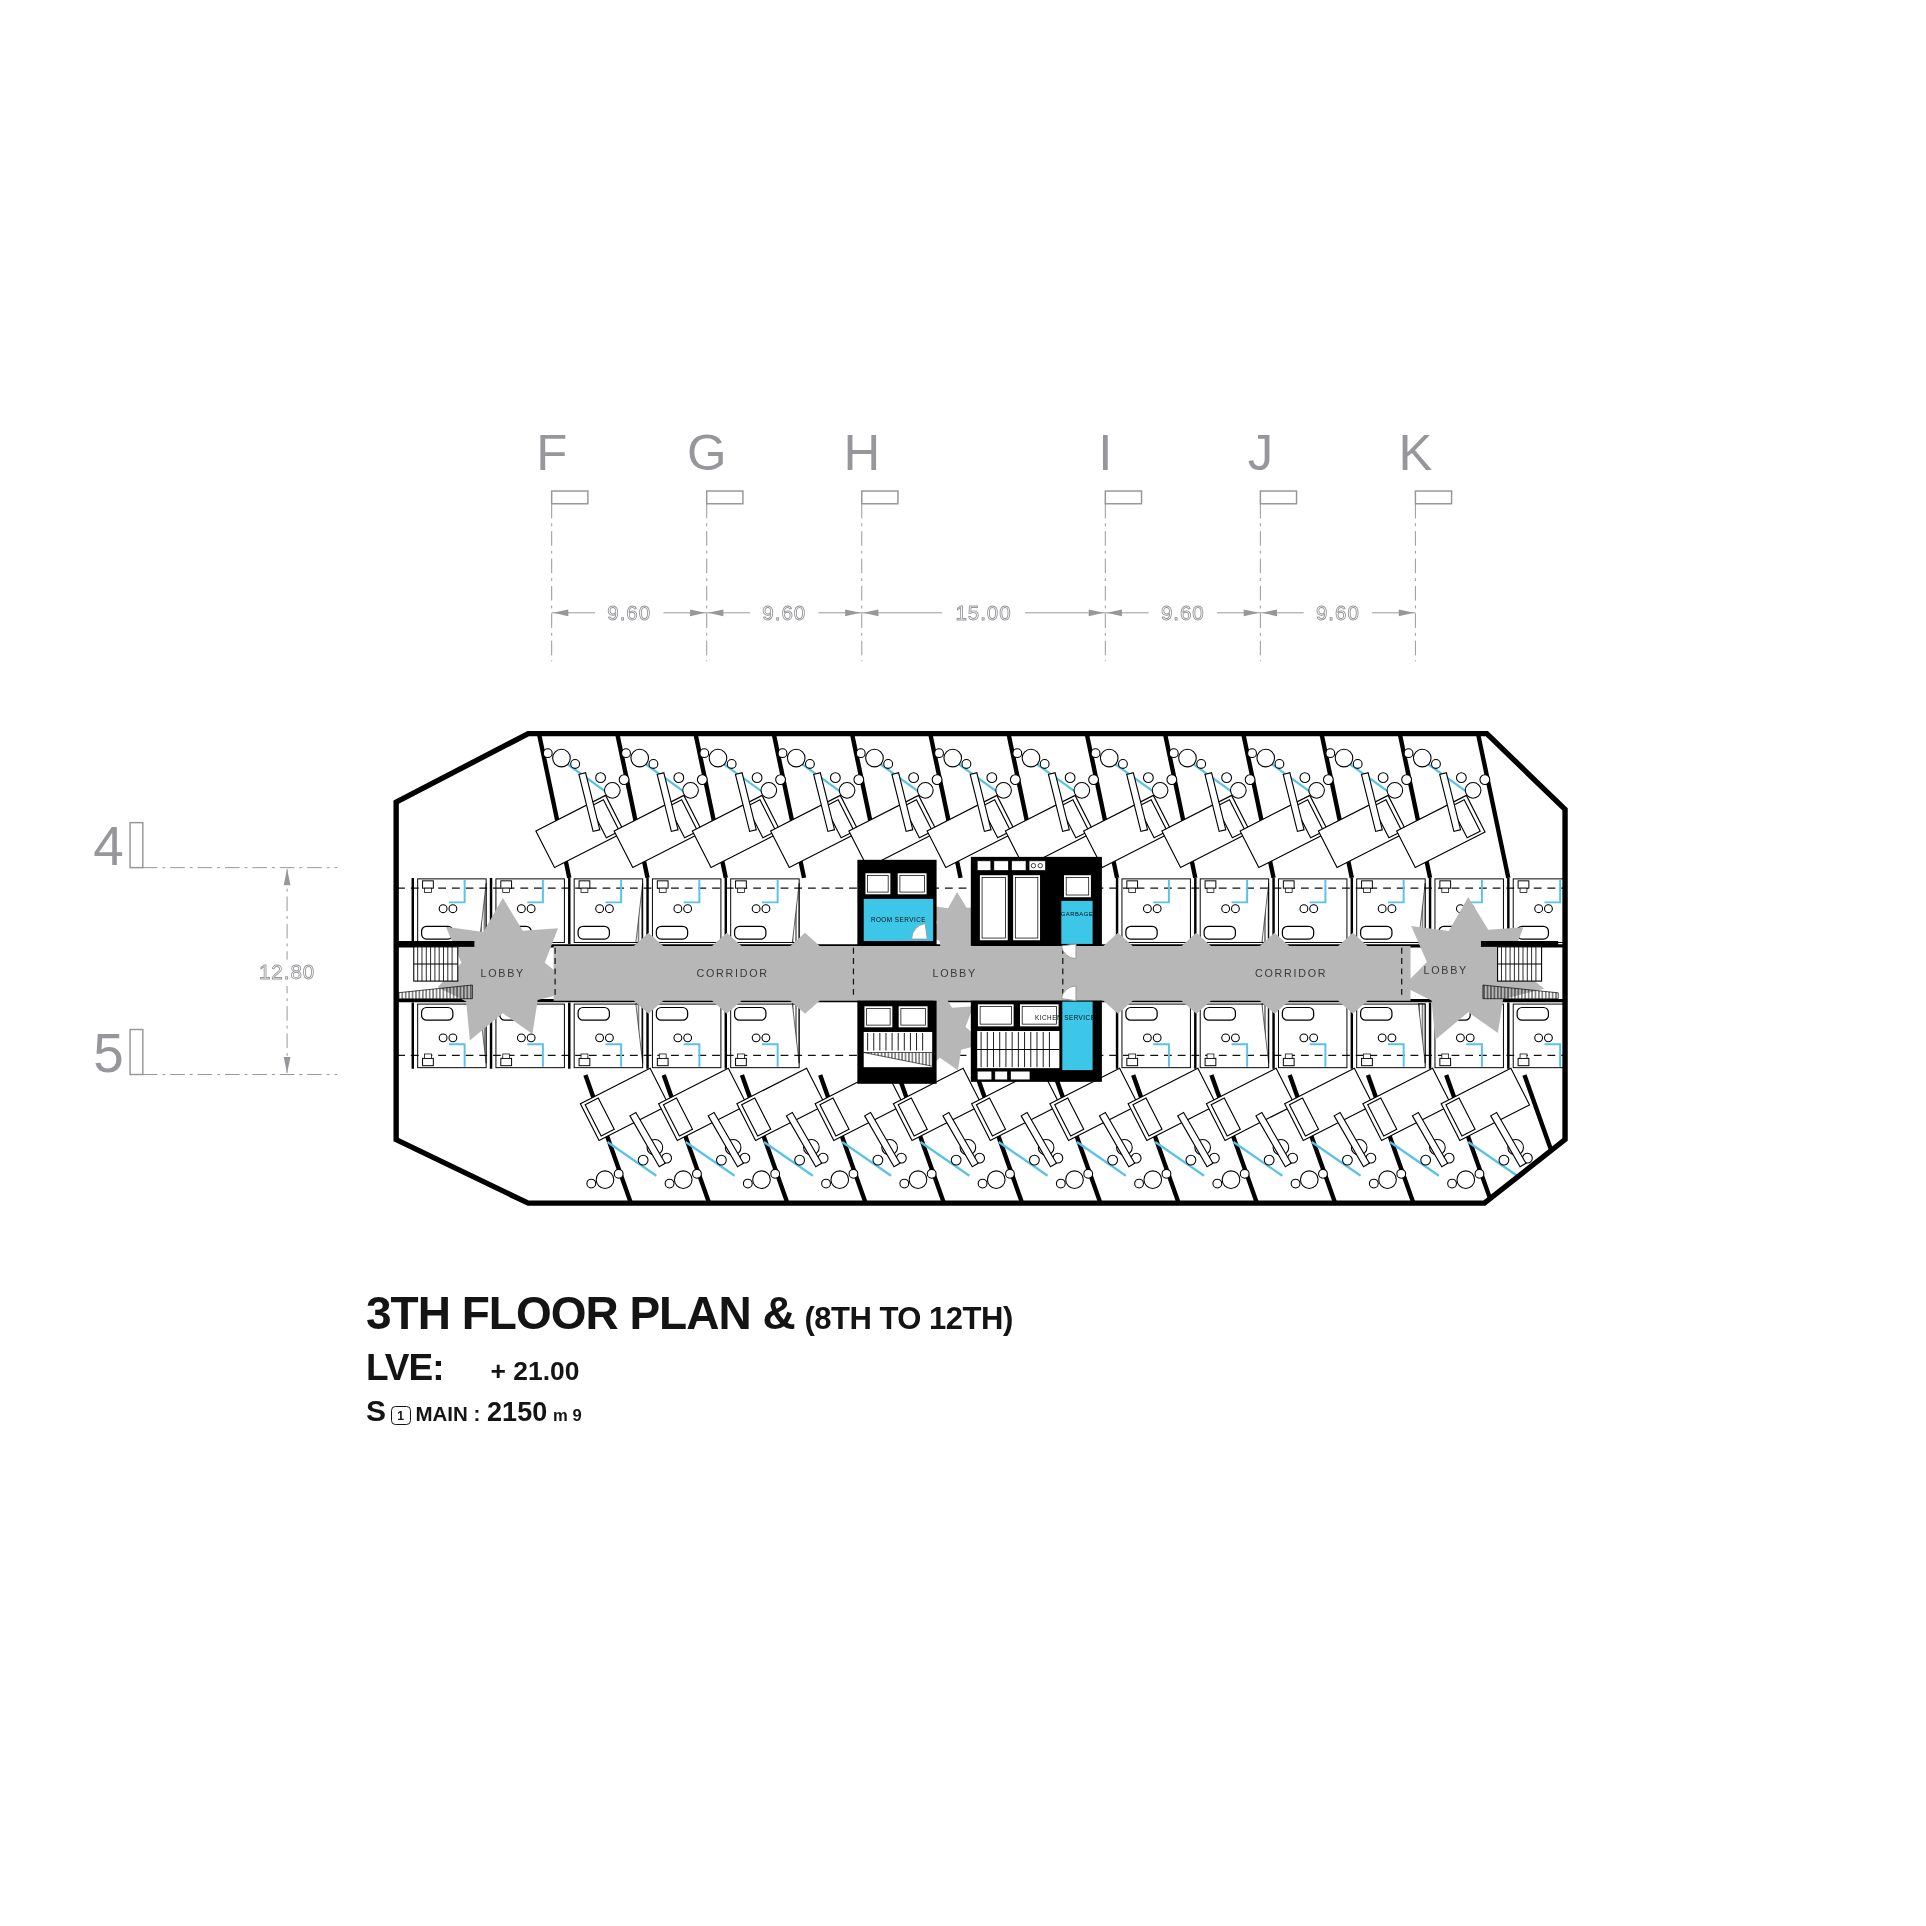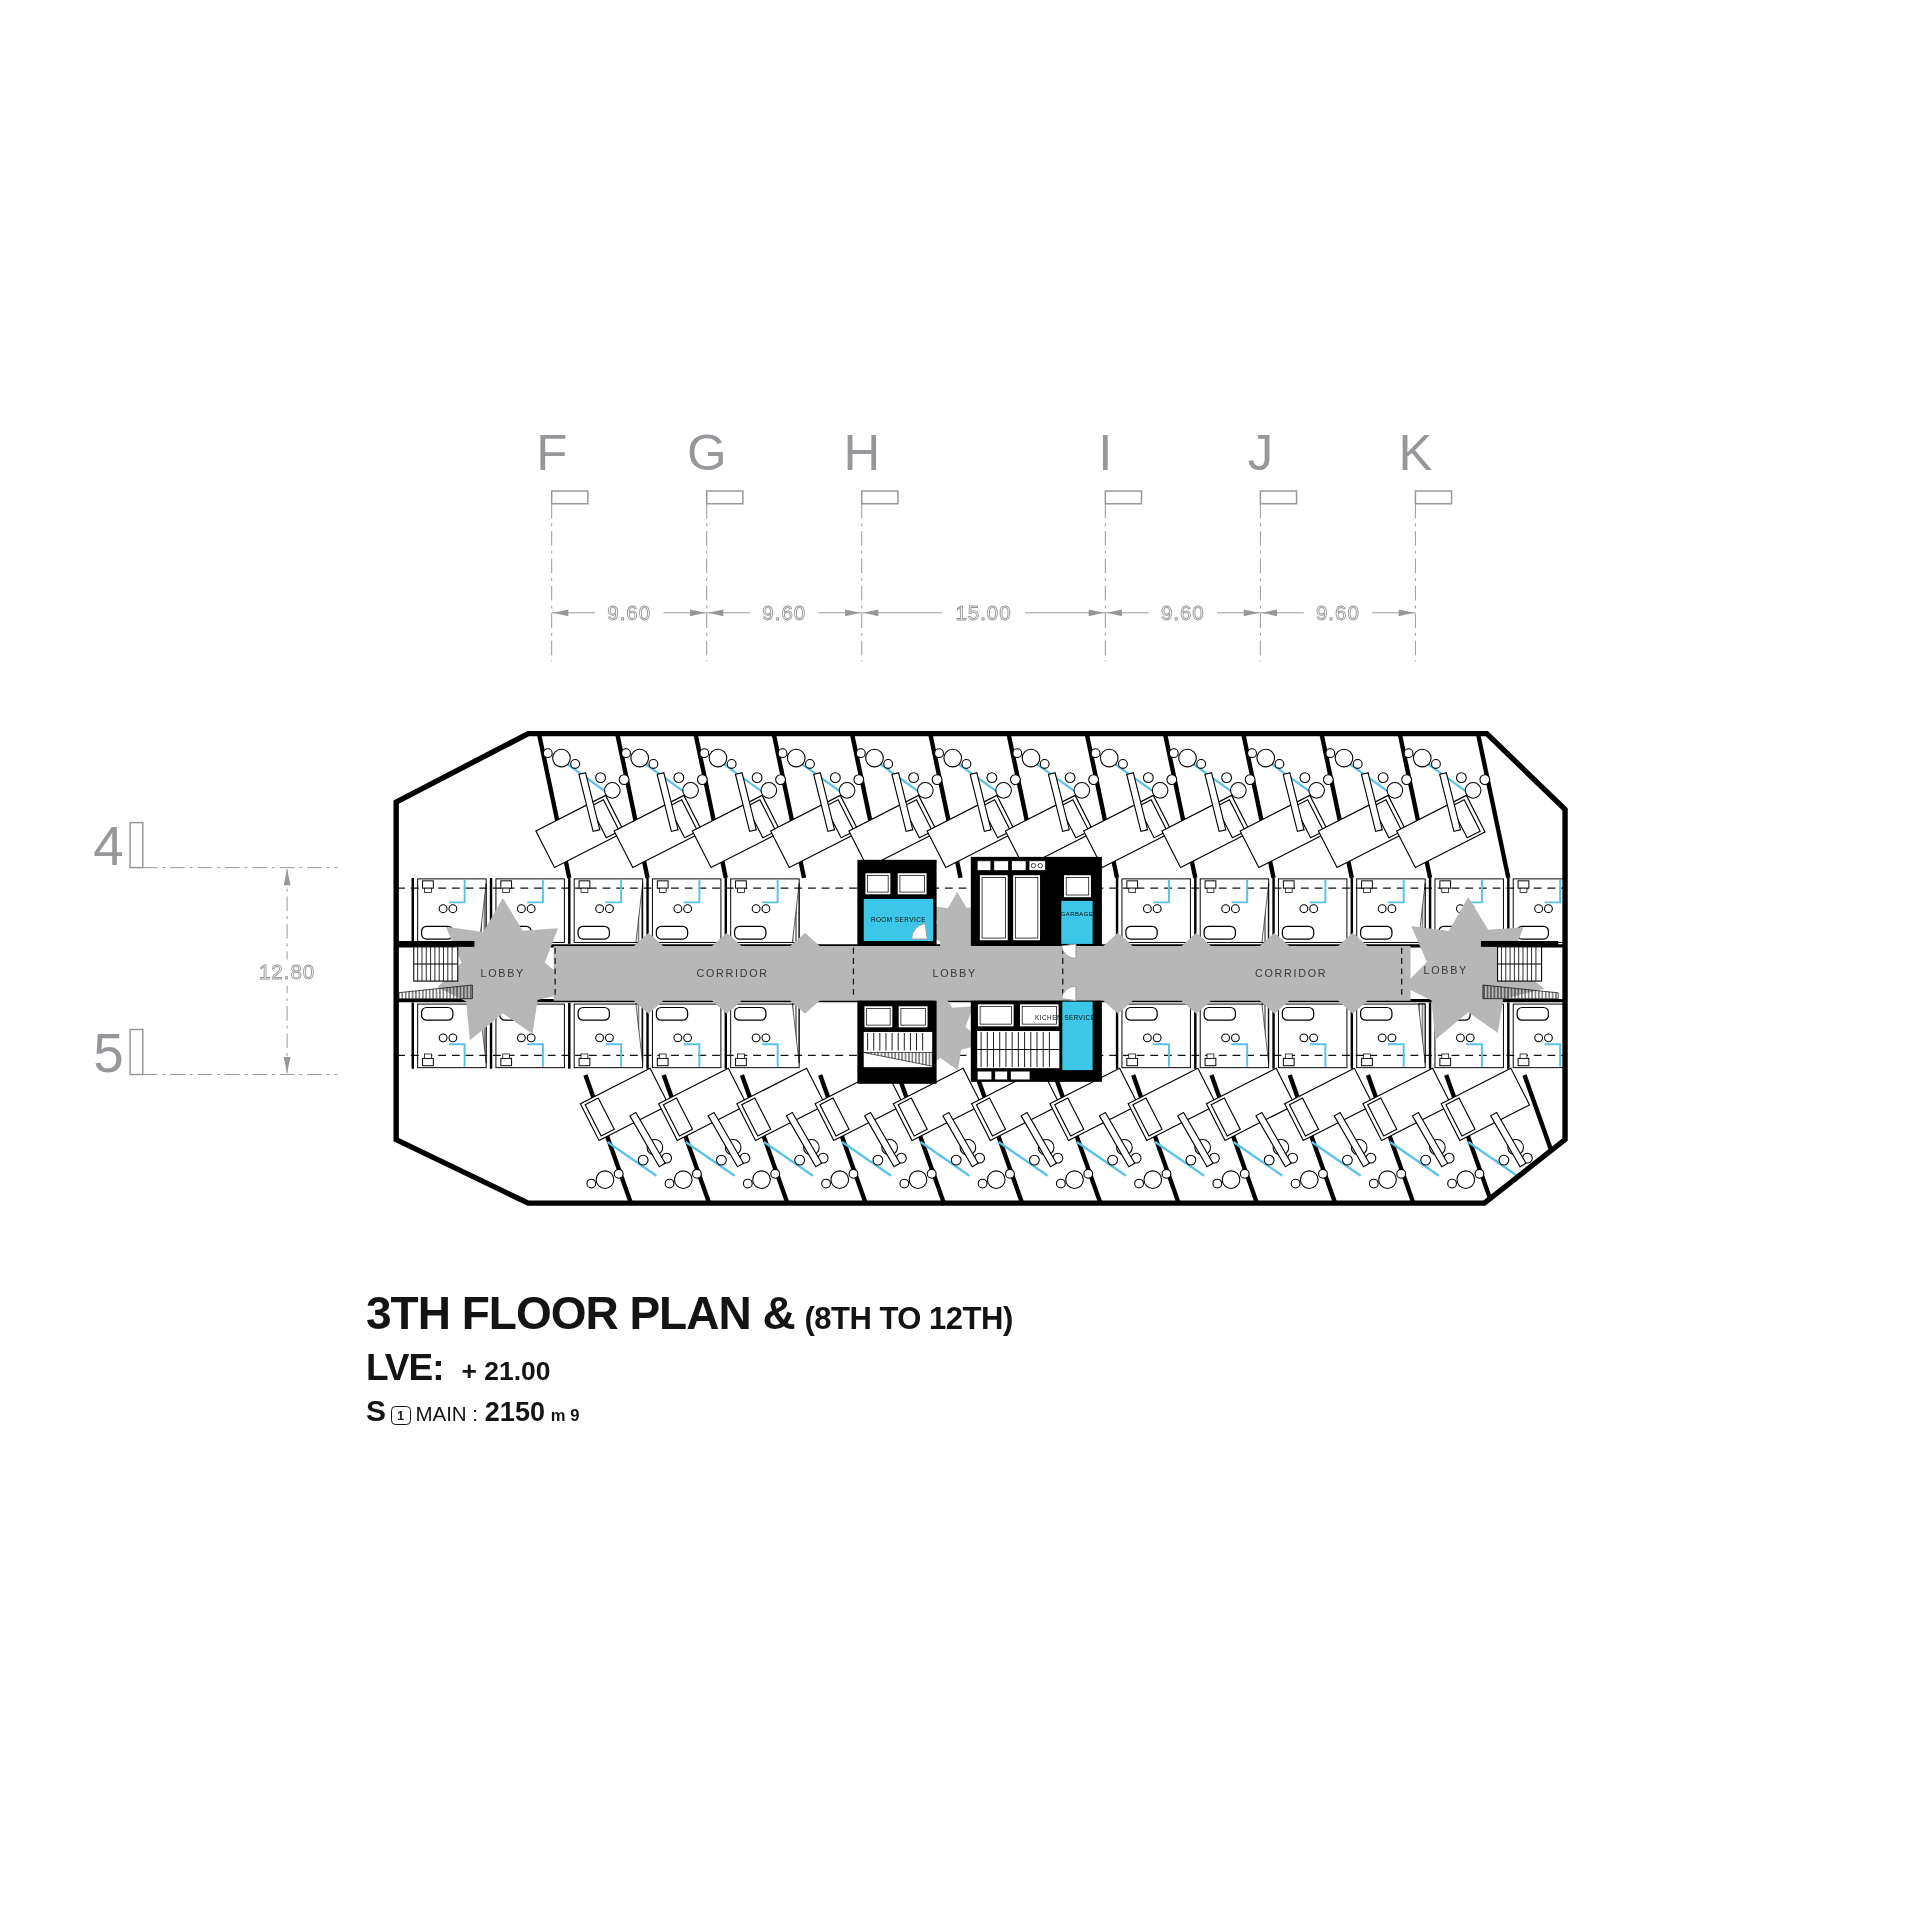--- a/index.html
+++ b/index.html
@@ -3,29 +3,29 @@
 <meta charset="utf-8">
 <style>
   html,body{margin:0;padding:0;background:#ffffff;}
   .canvas{position:relative;width:1926px;height:1926px;background:#ffffff;overflow:hidden;
           font-family:"Liberation Sans",sans-serif;}
   svg{position:absolute;left:0;top:0;}
   .title-block{position:absolute;left:366px;top:1286px;color:#141414;}
   .t-line{display:flex;align-items:baseline;white-space:nowrap;}
   .t1-main{font-size:46px;font-weight:bold;letter-spacing:-1px;}
   .t1-suffix{font-size:31px;font-weight:bold;margin-left:9.8px;letter-spacing:-0.5px;}
-  .t2{margin-top:6.8px;}
+  .t2{margin-top:6.8px;gap:29px;}
   .t2-label{font-size:37px;font-weight:bold;letter-spacing:-1px;}
   .t2-value{font-size:26.4px;font-weight:bold;margin-left:18px;}
   .t3{margin-top:4.9px;}
   .t3-prefix{font-size:30px;font-weight:bold;}
   .t3-box{display:inline-flex;align-items:center;justify-content:center;
           width:17.6px;height:17.6px;border:1.5px solid #141414;border-radius:4.4px;
           font-size:12.2px;font-weight:bold;margin:0 4.9px;transform:translateY(-1px);}
-  .t3-label{font-size:20.5px;font-weight:normal;letter-spacing:0;}
+  .t3-label{font-size:20.5px;font-weight:bold;letter-spacing:0;}
   .t3-value{font-size:27px;font-weight:bold;margin-left:6.8px;}
   .t3-unit{font-size:16.6px;font-weight:bold;margin-left:5.9px;}
 </style>
 </head>
 <body>
 
 <div class="canvas">
   <svg id="plan-svg" width="1926" height="1926" viewBox="0 0 3938 3938">
       <defs>
         <clipPath id="bclip">

